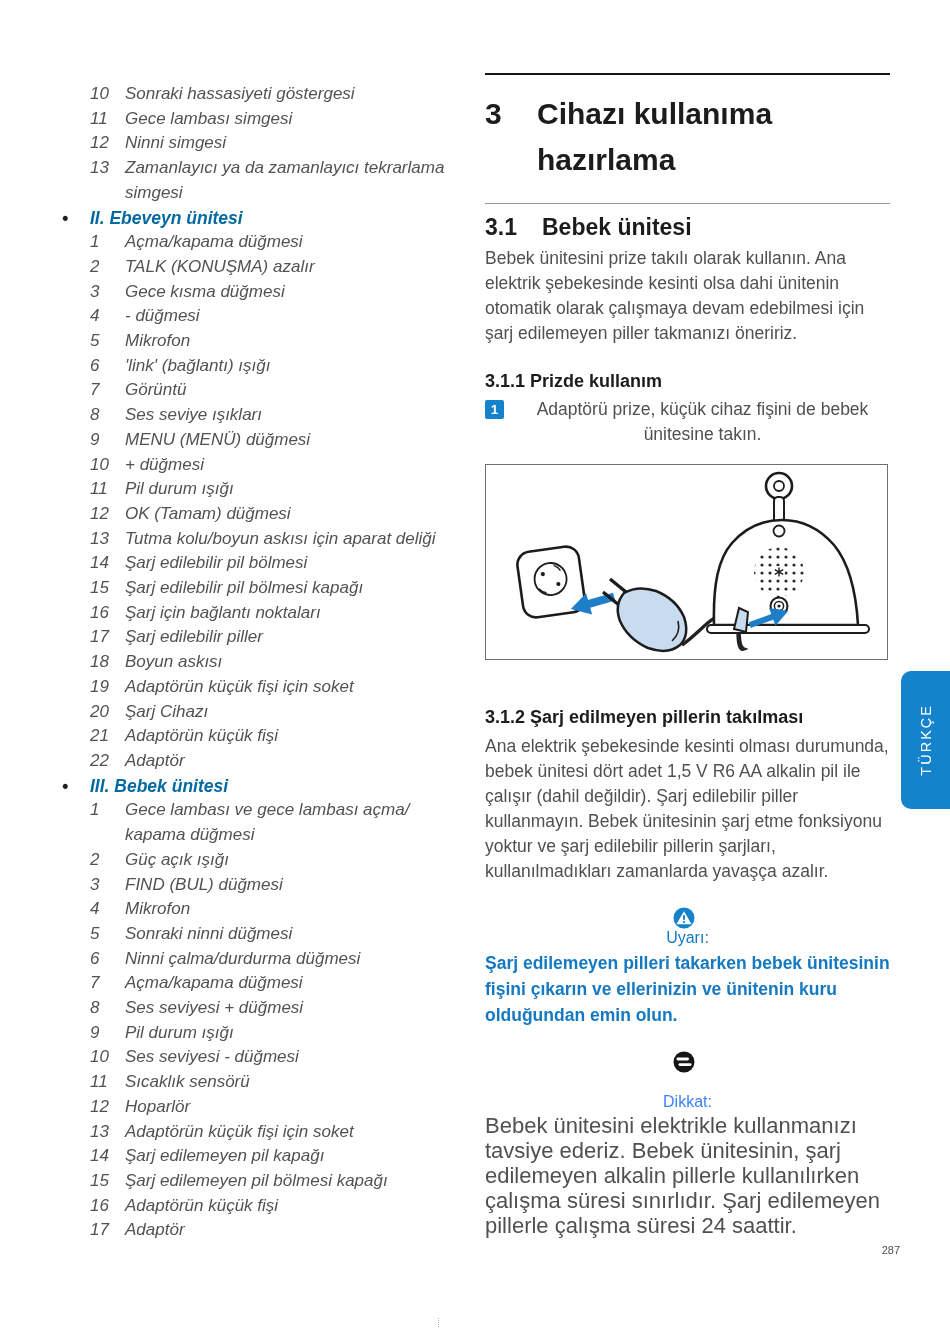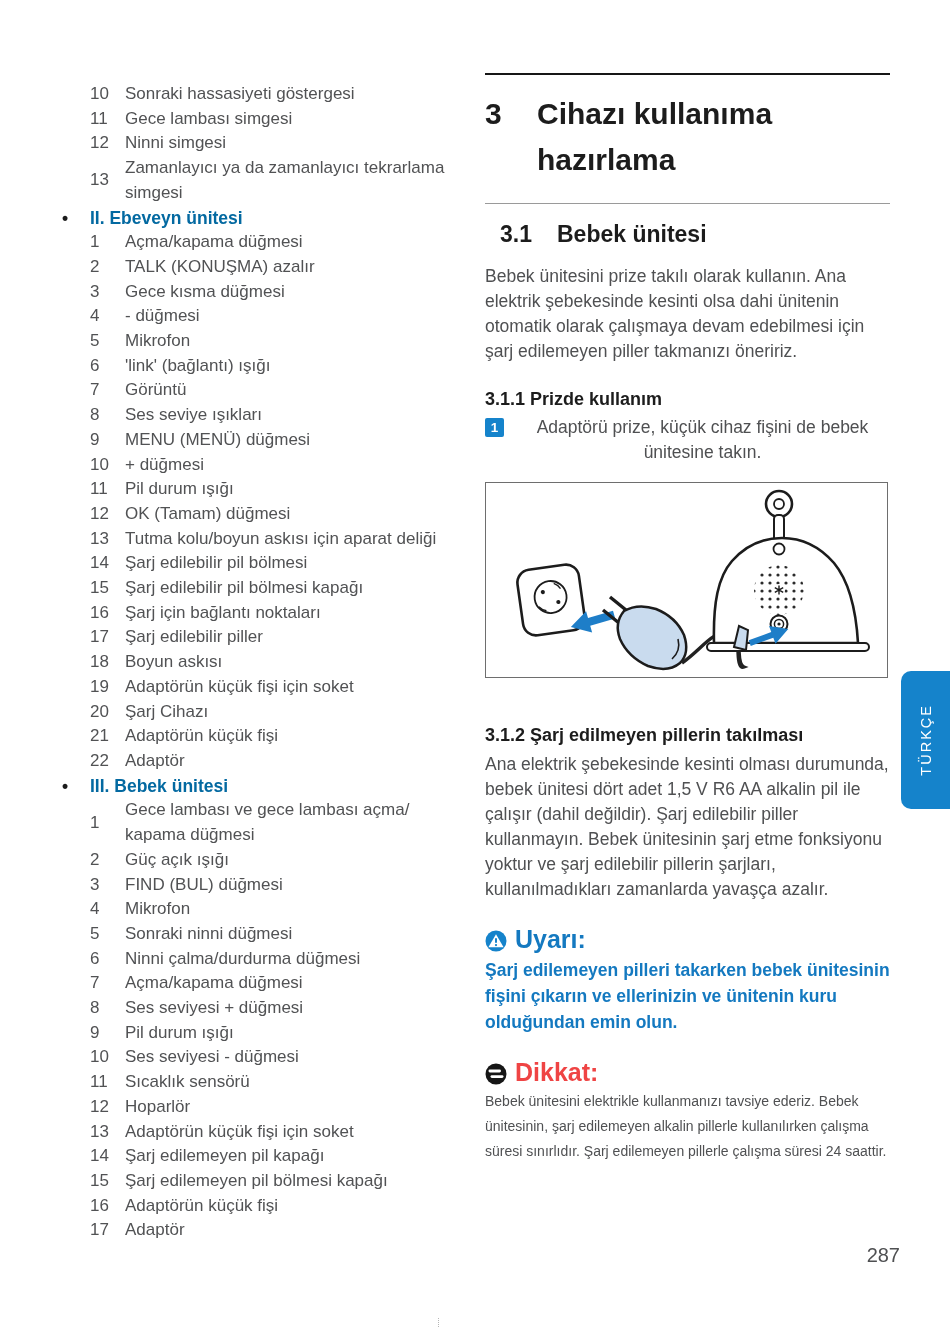--- a/index.html
+++ b/index.html
@@ -1,63 +1,63 @@
 <!DOCTYPE html>
 <html><head>
 <meta charset="utf-8">
 <style>
   html,body{margin:0;padding:0;background:#e8e8e8;}
   .page{position:relative;width:950px;height:1343px;background:#ffffff;overflow:hidden;
         font-family:"Liberation Sans",sans-serif;}
 
   
   .left-col{position:absolute;left:62px;top:82px;width:404px;padding-left:28px;box-sizing:border-box;}
-  .row{display:flex;align-items:center;font-size:17px;line-height:24.7px;color:#515254;position:relative;}
+  .row{display:flex;align-items:flex-start;font-size:17px;line-height:24.7px;color:#515254;position:relative;font-style:italic;}
   .row .num{flex:0 0 35px;}
   .row .txt{flex:1;}
   .row.header{font-weight:bold;color:#0369a1;font-size:17.5px;}
   .row.header::before{content:"\2022";position:absolute;left:-28px;top:0;color:#1c1c1c;}
 
   
   .right-col{position:absolute;left:485px;top:73px;width:405px;}
   .rule-thick{border:0;border-top:2px solid #161616;margin:0;}
   .rule-thin{border:0;border-top:1px solid #9a9a9a;margin:20px 0 8px 0;}
 
   .h1{display:flex;margin-top:16px;font-size:30px;font-weight:bold;color:#1c1c1c;line-height:46px;}
   .h1 .h1-num{flex:0 0 52px;}
   .p-important{margin:24px 0 0 0;font-size:18px;line-height:26px;font-weight:bold;color:#161616;}
 
-  .h2{display:flex;font-size:23px;font-weight:bold;color:#1c1c1c;line-height:30px;margin:15px;}
+  .h2{display:flex;font-size:23px;font-weight:bold;color:#1c1c1c;line-height:30px;margin:0;}
   .h2 .h2-num{flex:0 0 57px;}
   .p-body{margin:4px 0 0 0;font-size:17.5px;line-height:25px;color:#4f5052;}
   .h3{font-size:18px;font-weight:bold;color:#1c1c1c;margin:23px 0 2px 0;line-height:25px;}
 
   .step{display:flex;margin-top:3px;}
   .badge{flex:0 0 19px;height:19px;margin-top:3px;background:#1583cb;border-radius:2px;
          color:#fff;font-size:13.5px;font-weight:bold;text-align:center;line-height:19px;}
   .step .txt{margin-left:11px;font-size:17.5px;line-height:25px;color:#4f5052;text-align:center;}
 
   .figure{margin-top:17px;width:403px;height:196px;border:1px solid #6e6e6e;box-sizing:border-box;background:#fff;}
 
   .h3-312{margin-top:45px;}
   .note-block{margin-top:23px;}
-  .note-label{display:flex;align-items:center;font-size:25px;font-weight:bold;}
+  .note-label{display:flex;align-items:center;font-size:16px;font-weight:normal;flex-direction:column;}
   .note-label .icon{width:22px;height:22px;margin-right:8px;flex:0 0 22px;}
   .warn-label{color:#1479c0;}
   .warn-text{margin:3px 0 0 0;font-size:17.5px;line-height:26px;font-weight:bold;color:#1479c0;}
-  .caut-label{color:#ef4444;}
-  .caut-text{margin:2px 0 8px 0;font-size:14px;line-height:25px;color:#4f5052;}
+  .caut-label{color:#3b82f6;gap:20px;}
+  .caut-text{margin:2px 0 8px 0;font-size:22px;line-height:25px;color:#4f5052;}
 
   
   .lang-tab{position:absolute;right:0;top:671px;width:49px;height:138px;background:#1583cb;
             border-radius:10px 0 0 10px;display:flex;align-items:center;justify-content:center;}
   .lang-tab span{writing-mode:vertical-rl;transform:rotate(180deg);color:#fff;font-size:14.5px;
                  letter-spacing:2px;font-family:"Liberation Sans",sans-serif;}
 
-  .page-num{position:absolute;right:50px;top:1244px;font-size:20px;color:#4f5052;text-align:right;}
+  .page-num{position:absolute;right:50px;top:1244px;font-size:11px;color:#4f5052;text-align:right;}
   .print-mark{position:absolute;left:438px;top:1318px;width:1px;height:9px;border-left:1px dotted #b5b5b5;}
 </style>
 </head>
 <body>
 
 <div class="page">
 
   <div class="left-col">
 
   <div class="row item">

